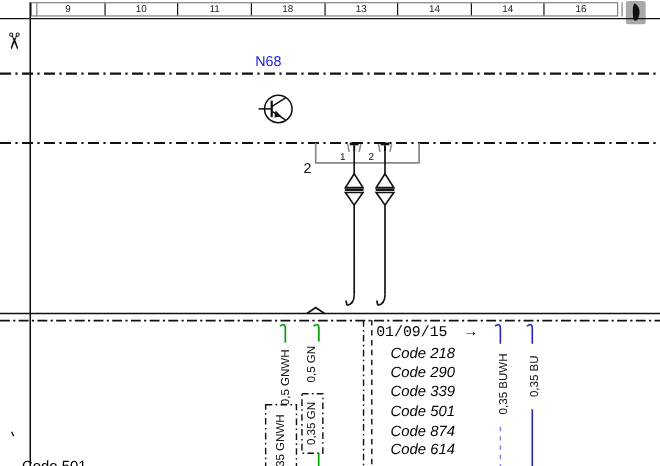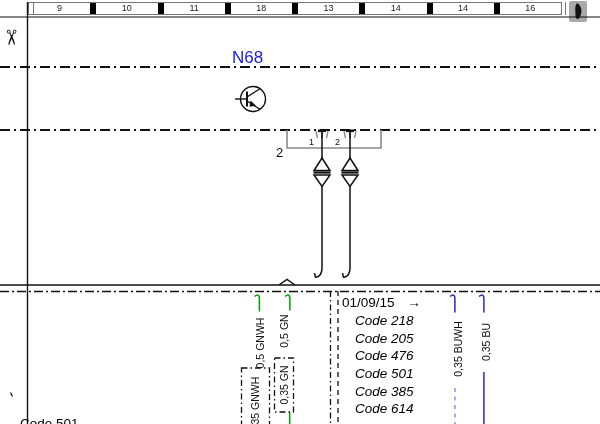--- a/index.html
+++ b/index.html
@@ -7,36 +7,36 @@
     position:relative;width:600px;height:424px;background:#fff;
     overflow:hidden;font-family:"Liberation Sans",sans-serif;color:#111;
   }
   
   #ruler{
     position:absolute;left:28px;top:2px;width:534px;height:13px;
     display:flex;border:1px solid #777;box-sizing:border-box;background:#fff;
   }
   .ruler-cell{
     flex:1;display:flex;align-items:center;justify-content:center;
-    font-size:9px;color:#222;border-left:6px solid #000000;line-height:1;
+    font-size:9px;color:#222;border-left:1px solid #000000;line-height:1;
   }
   .ruler-cell:first-child{border-left:none;}
   .vline-thin{position:absolute;width:1px;background:#777;}
   
   .wlabel{
     position:absolute;white-space:nowrap;font-size:10.5px;color:#101010;
     transform:translate(-50%,-50%) rotate(-90deg);line-height:1;
   }
   
   #code-list{position:absolute;left:342px;top:293px;font-size:13.5px;color:#000;}
-  #date-row{height:19px;line-height:19px;}
+  #date-row{height:19px;line-height:19px;font-family:Liberation Mono, monospace;}
   .code-item{height:17.7px;line-height:17.7px;margin-left:13px;font-style:italic;}
   #bottom-left-code{position:absolute;left:20px;top:416px;font-size:13.5px;color:#000;}
   
-  #n68{position:absolute;left:232px;top:48px;font-size:17px;color:var(--module_label,#1a1ae0);}
+  #n68{position:absolute;left:232px;top:48px;font-size:13px;color:var(--module_label,#1a1ae0);}
   .pin-num{position:absolute;font-size:9px;color:#111;line-height:1;}
   #conn-num{position:absolute;left:276px;top:146px;font-size:13px;color:#111;line-height:1;}
   #scissors{position:absolute;left:3px;top:27px;font-size:21px;color:#111;
     transform:rotate(90deg);line-height:1;}
   #cursor-icon{position:absolute;left:569px;top:1px;width:18px;height:21px;
     background:#a9a9a9;border-radius:2px;}
   svg{position:absolute;left:0;top:0;}
   .ink{stroke:var(--line_black,#111);fill:none;}
   .gray{stroke:var(--connector_gray,#8a8a8a);fill:none;}
   .green{stroke:var(--wire_green,#00a000);fill:none;}
@@ -160,22 +160,22 @@
   <div class="wlabel" style="left:284px;top:385px;">0,35 GN</div>
   <div class="wlabel" style="left:458px;top:349px;">0,35 BUWH</div>
   <div class="wlabel" style="left:486px;top:342px;">0,35 BU</div>
 
   <div id="code-list">
     <div id="date-row">
       <span>01/09/15</span>
       <span style="margin-left:9px;">→</span>
     </div>
     <div class="code-item">Code 218</div>
-    <div class="code-item">Code 205</div>
-    <div class="code-item">Code 476</div>
+    <div class="code-item">Code 290</div>
+    <div class="code-item">Code 339</div>
     <div class="code-item">Code 501</div>
-    <div class="code-item">Code 385</div>
+    <div class="code-item">Code 874</div>
     <div class="code-item">Code 614</div>
   </div>
 
   <div id="bottom-left-code">Code 501</div>
 
 </div>
 
 </body></html>

